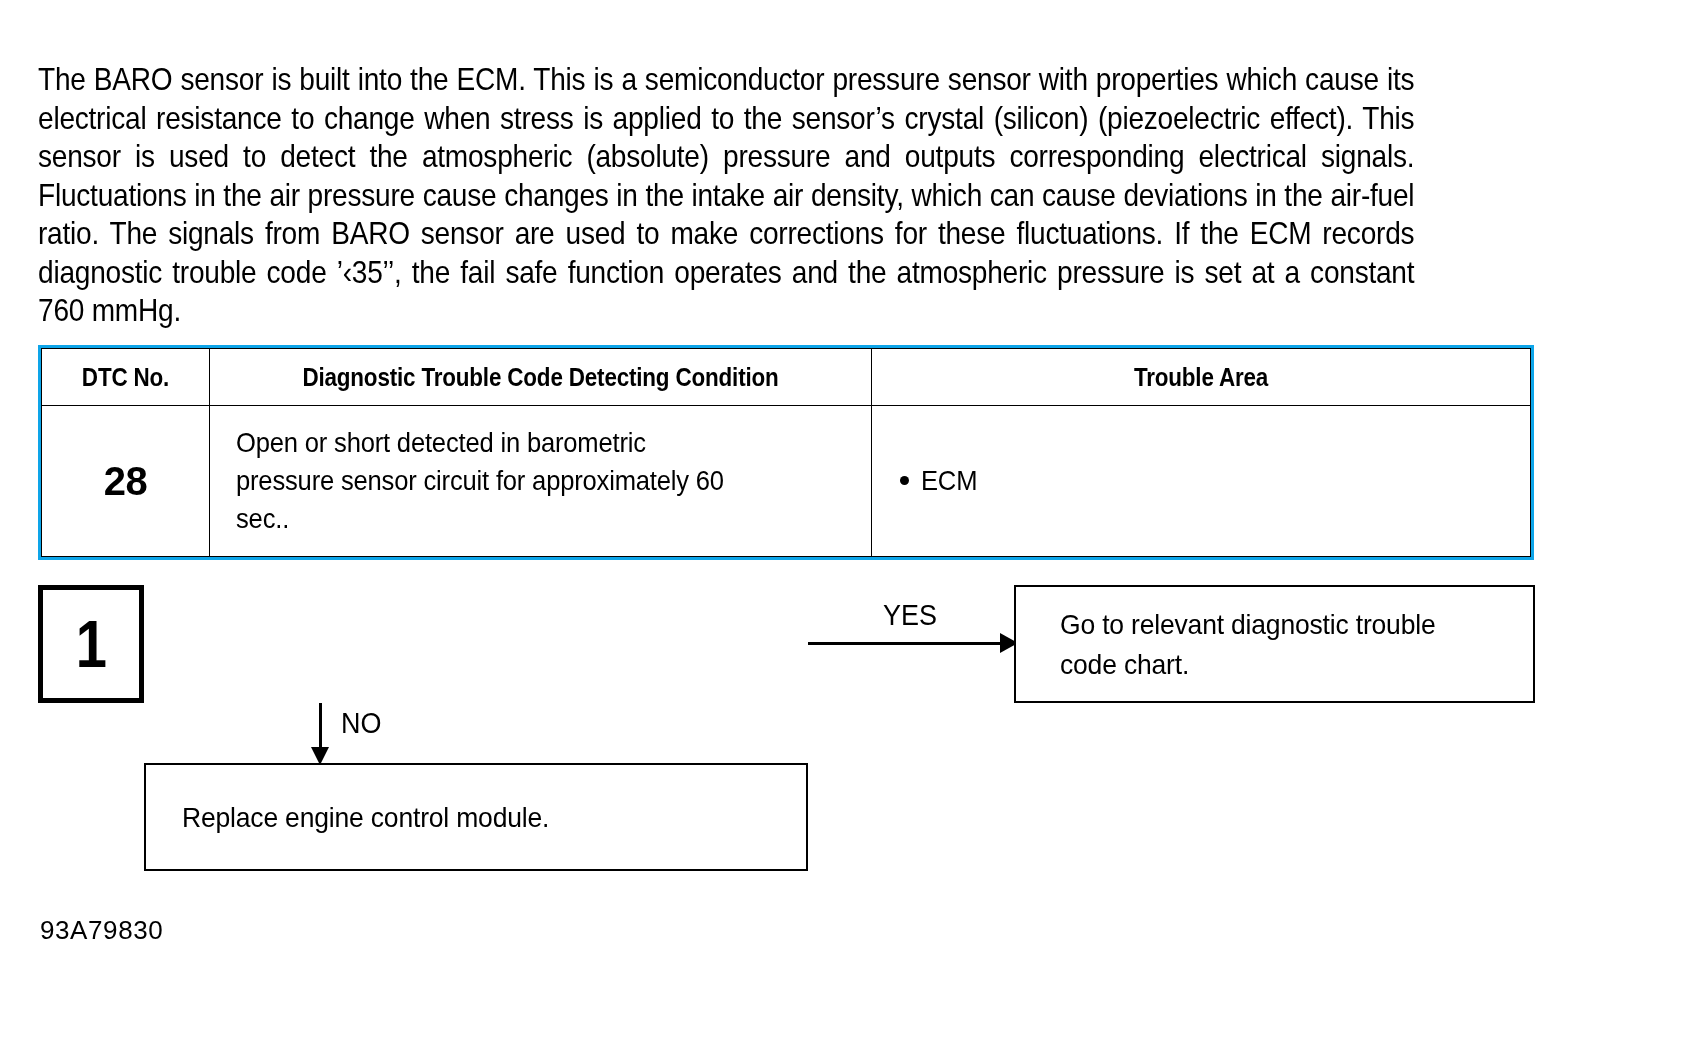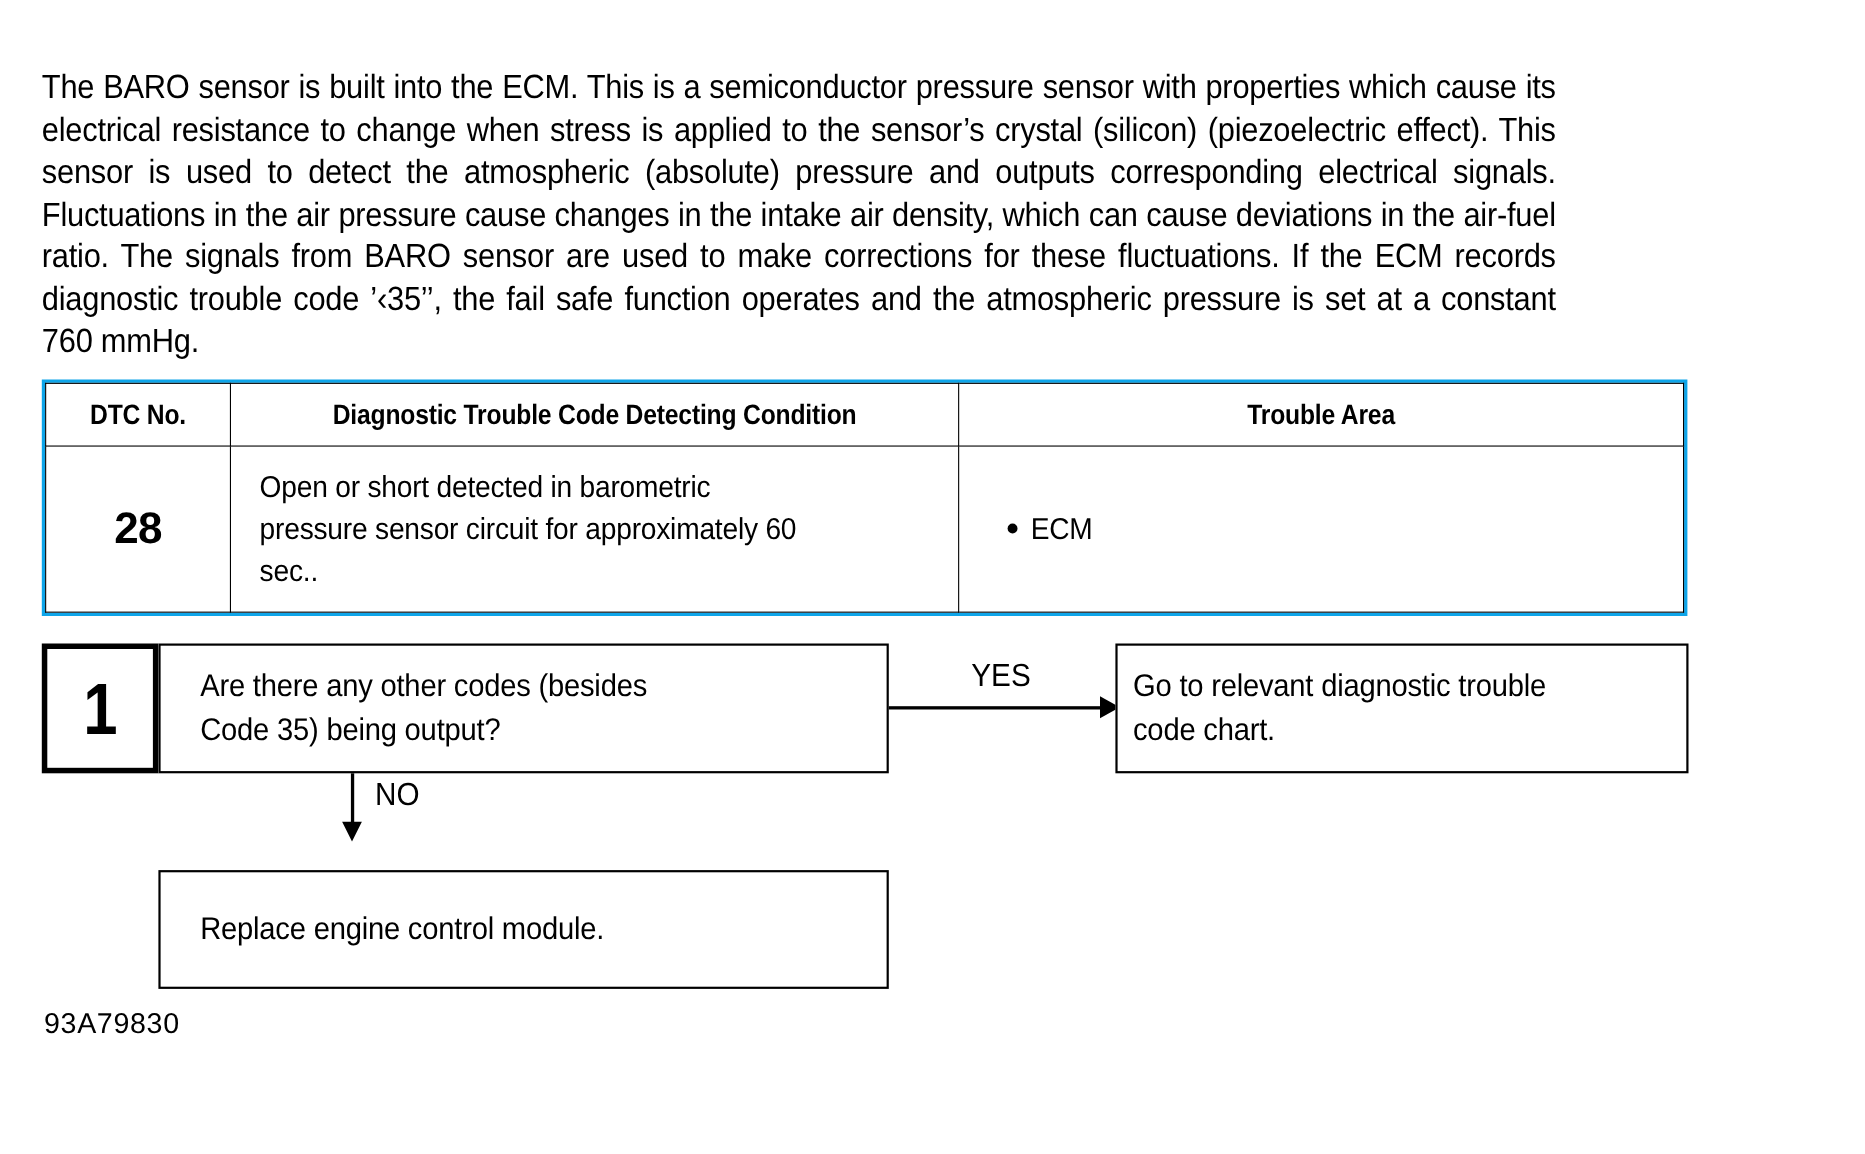--- a/index.html
+++ b/index.html
@@ -81,21 +81,21 @@
     vertical-align: top;
     letter-spacing: -0.2px;
     margin-left: 46px;
   }
   #dtc-table td.cell-cond .txt {
     display: block;
     transform: scaleX(0.93);
     transform-origin: left top;
   }
   #dtc-table td.cell-area {
-    padding-left: 44px;
+    padding-left: 28px;
     font-size: 27.5px;
     letter-spacing: -0.2px;
     text-decoration: underline;
   }
   #dtc-table td.cell-area .txt {
     display: inline-block;
     transform: scaleX(0.93);
     transform-origin: left center;
   }
   .bullet-dot {
@@ -160,39 +160,38 @@
     letter-spacing: -0.2px;
   }
 
   #result-box {
     left: 976px;
     top: 0px;
     width: 521px;
     height: 118px;
     display: flex;
     align-items: center;
-    padding-left: 14px;
+    padding-left: 44px;
   }
   #result-box .txt {
     font-size: 28.5px;
     line-height: 40px;
     transform: scaleX(0.93);
     transform-origin: left center;
     letter-spacing: -0.2px;
   }
 
   #action-box {
     left: 106px;
     top: 178px;
     width: 664px;
     height: 108px;
     display: flex;
     align-items: center;
     padding-left: 36px;
-    margin-top: 28px;
   }
   #action-box .txt {
     font-size: 28.5px;
     line-height: 40px;
     transform: scaleX(0.93);
     transform-origin: left center;
     letter-spacing: -0.2px;
   }
 
   
@@ -298,26 +297,20 @@
     </tbody>
   </table>
 </div>
 
 <div id="flowchart">
 
   <div id="step-number-box" class="fc-box">
     <span class="num">1</span>
   </div>
 
-  <div id="question-box" class="fc-box">
-    <div>
-      <div class="txt">Are there any other codes (besides</div>
-      <div class="txt">Code 35) being output?</div>
-    </div>
-  </div>
 
   <div id="yes-arrow-line"></div>
   <div id="yes-arrow-head"></div>
   <div id="yes-label">YES</div>
 
   <div id="result-box" class="fc-box">
     <div>
       <div class="txt">Go to relevant diagnostic trouble</div>
       <div class="txt">code chart.</div>
     </div>

